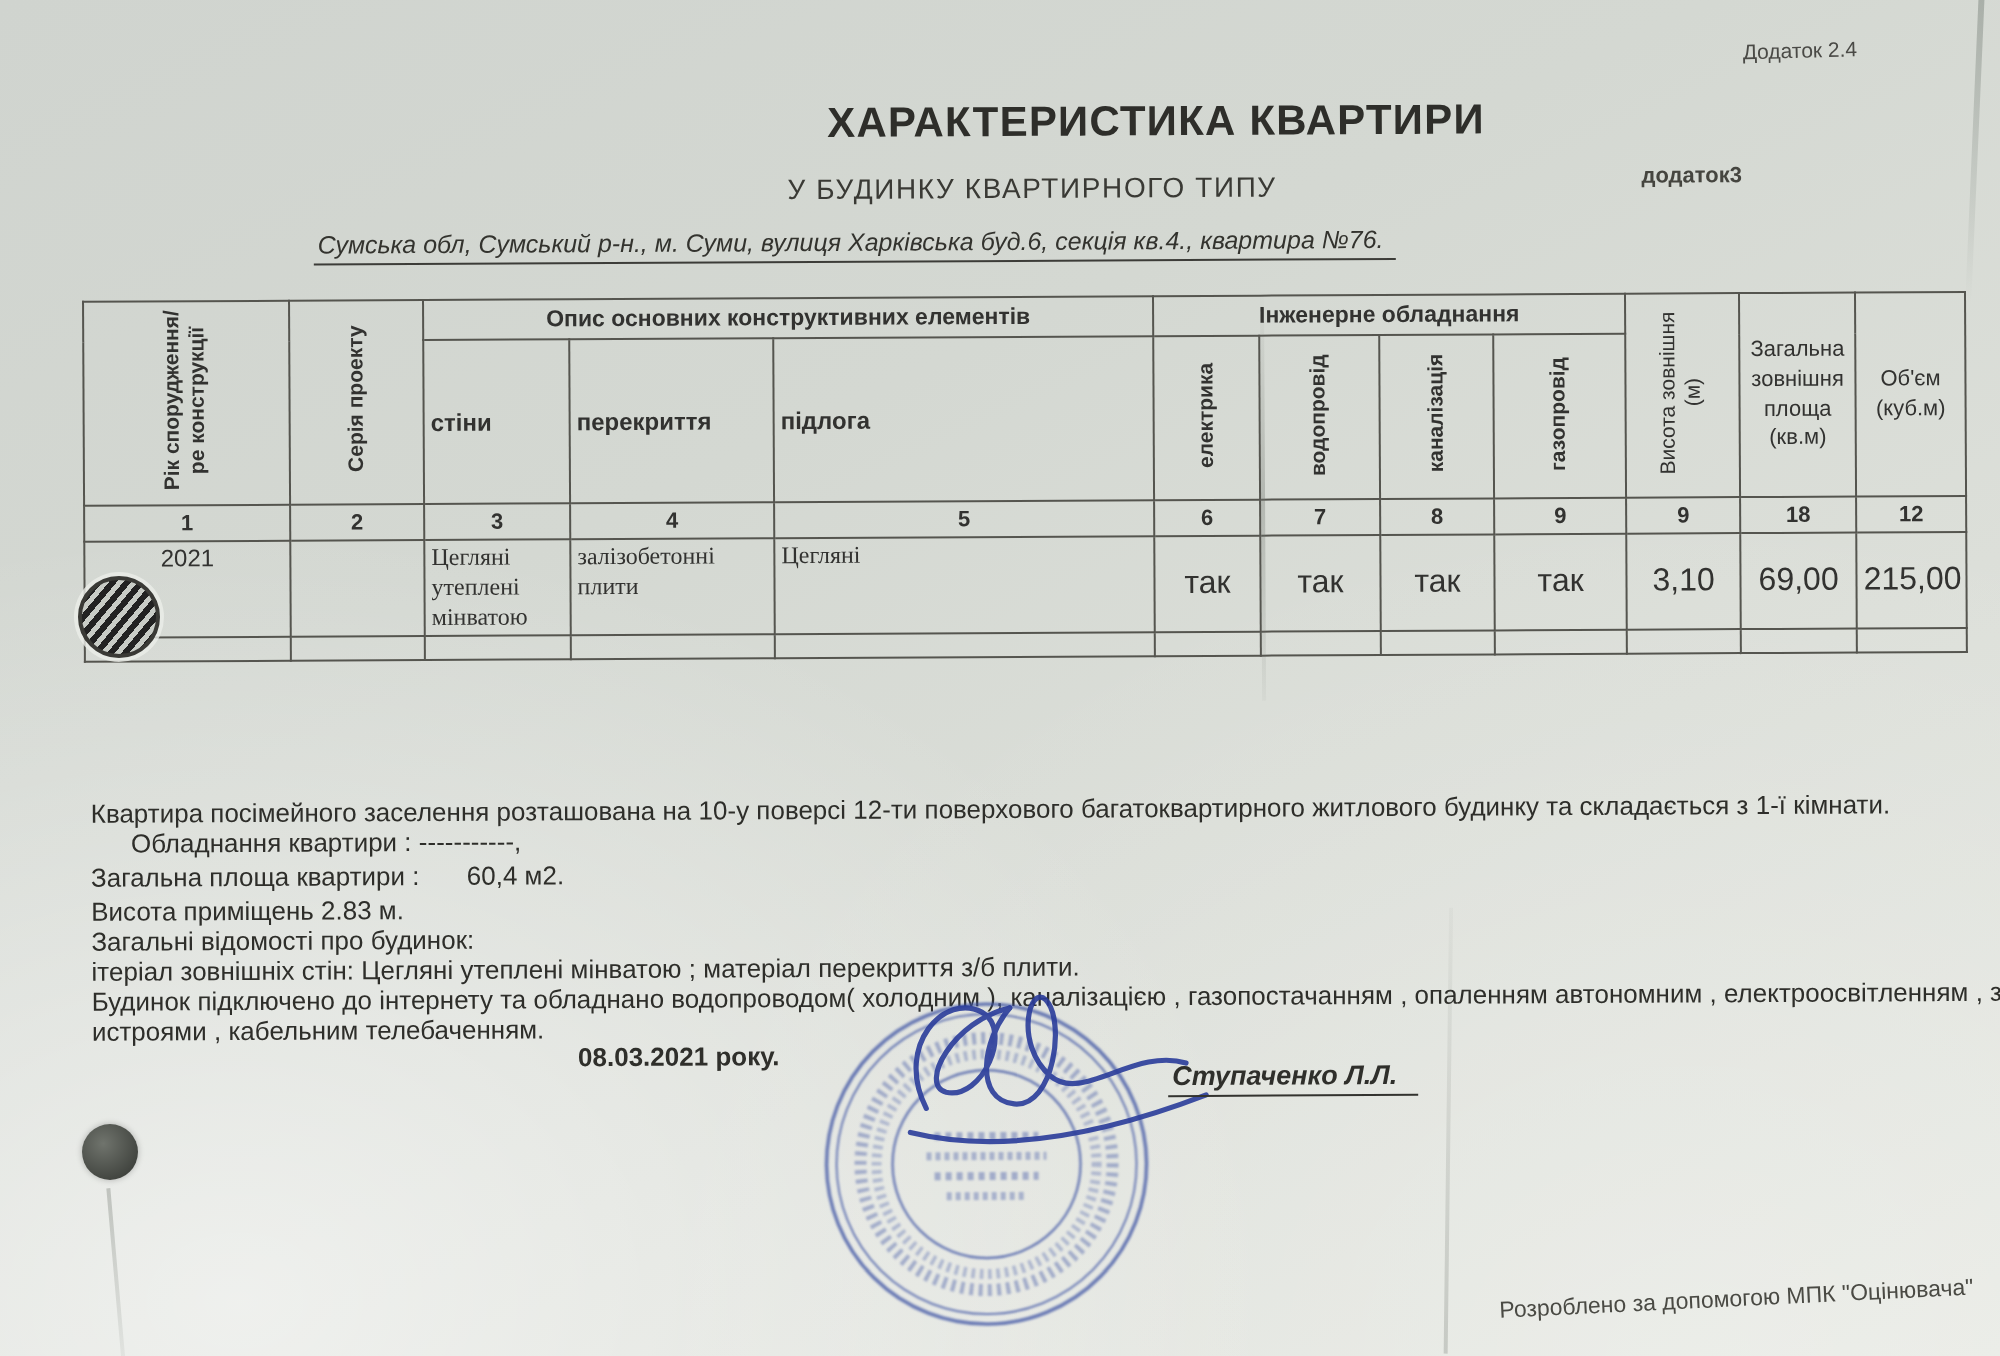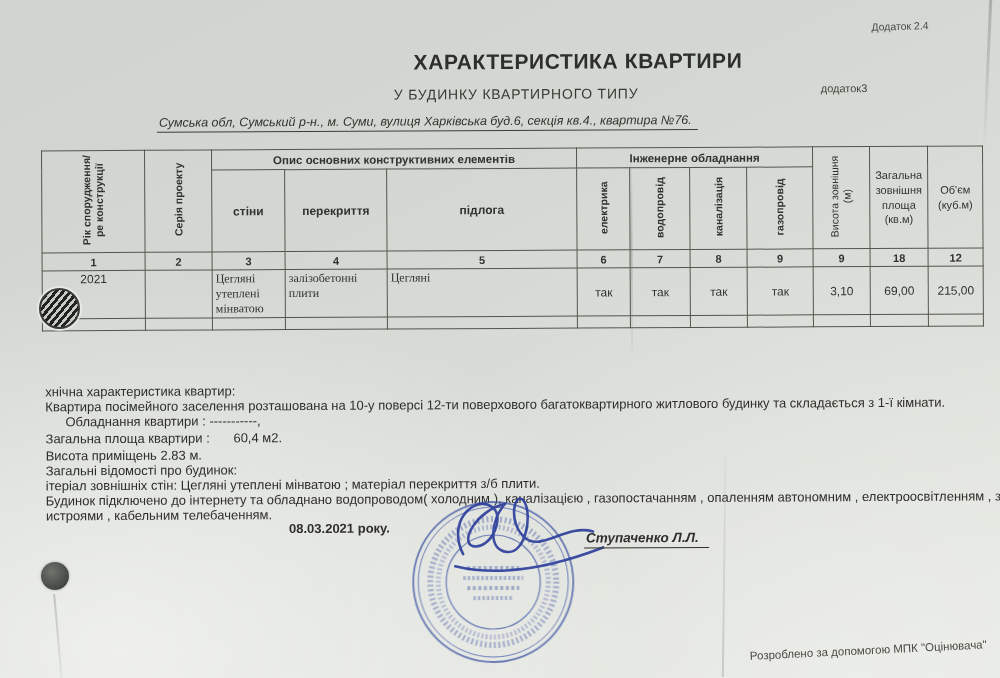--- a/index.html
+++ b/index.html
@@ -7,39 +7,39 @@
     position:relative;width:1000px;height:678px;overflow:hidden;
     font-family:"Liberation Sans",sans-serif;color:#33332f;
     background:
       radial-gradient(ellipse at 12% 96%, rgba(255,255,255,.55), rgba(255,255,255,0) 42%),
       radial-gradient(ellipse at 85% 100%, rgba(255,255,255,.25), rgba(255,255,255,0) 45%),
       linear-gradient(155deg,#d0d4cf 0%,#d4d8d2 35%,#dcdfd9 65%,#e7e9e3 100%);
   }
   .doc{position:absolute;inset:0;transform:rotate(-0.3deg);transform-origin:50% 50%;}
 
   .appendix-top{position:absolute;left:873px;top:22px;font-size:10.5px;color:#4a4a46;transform:rotate(-1.2deg);}
-  .appendix-sub{position:absolute;left:822px;top:84px;font-size:11px;color:#45453f;}
+  .appendix-sub{position:absolute;left:822px;top:84px;font-size:11px;color:#45453f;font-weight:bold;}
   .title{position:absolute;left:415px;top:50px;font-size:21px;font-weight:bold;letter-spacing:.6px;color:#2e2e2a;}
   .subtitle{position:absolute;left:395px;top:86px;font-size:14px;letter-spacing:.8px;color:#3a3a35;}
   .address{position:absolute;left:158px;top:114px;font-size:12.5px;font-style:italic;color:#33332e;
            border-bottom:1px solid #3c3c38;padding:0 6px 2px 2px;}
 
   table.chars{position:absolute;left:42px;top:148px;width:941px;border-collapse:collapse;table-layout:fixed;
               font-size:12px;color:#323230;}
   table.chars td{border:1px solid #55554f;padding:1px 3px;overflow:hidden;}
   td.grp{font-size:11.5px;font-weight:bold;text-align:center;height:17px;}
-  td.sub{font-size:12px;font-weight:bold;text-align:center;vertical-align:middle;}
+  td.sub{font-size:12px;font-weight:bold;vertical-align:middle;}
   td.num{font-size:11px;font-weight:bold;text-align:center;height:15px;padding:0;}
   td.v{text-align:center;vertical-align:middle;}
   .vtext{writing-mode:vertical-rl;transform:rotate(180deg);display:inline-block;
          font-size:10.5px;line-height:1.2;max-height:96px;}
   .vb{font-weight:bold;}
   td.hwrap{font-size:11px;text-align:center;vertical-align:middle;line-height:1.35;}
   td.dat-l{vertical-align:top;text-align:left;font-size:12px;line-height:1.25;font-family:Liberation Serif, serif;}
-  td.dat-c{vertical-align:middle;text-align:center;font-size:12px;}
+  td.dat-c{vertical-align:middle;text-align:center;font-size:16px;}
   td.dat-t{vertical-align:top;text-align:center;font-size:12px;font-weight:normal;}
   tr.hrow{height:82px;}
   tr.drow{height:45px;}
   tr.erow{height:12px;}
 
   .note{position:absolute;left:45px;width:950px;font-size:13px;color:#2e2e2a;white-space:nowrap;}
   .note .b{font-weight:normal;margin-left:20px;}
   .sig-date{position:absolute;left:288px;top:520px;font-size:13px;font-weight:bold;color:#2f2f2b;}
   .sig-name{position:absolute;left:583px;top:531px;font-size:13.5px;font-weight:bold;font-style:italic;
             color:#2f2f2b;border-bottom:1.5px solid #33332f;padding:0 10px 2px 2px;}
@@ -147,21 +147,21 @@
             <td></td>
             <td></td>
             <td></td>
             <td></td>
             <td></td>
             <td></td>
       </tr>
     </tbody>
       </table>
 
-    <div class="note" style="top:382px"><span>хнічна характеристика квартир:</span><span class="b"></span><span></span></div>
+    <div class="note" style="top:382px"><span class="b"></span><span></span></div>
     <div class="note" style="top:397px"><span>Квартира посімейного заселення розташована на 10-у поверсі 12-ти поверхового багатоквартирного житлового будинку та складається з 1-ї кімнати.</span><span class="b"></span><span></span></div>
     <div class="note" style="top:412px"><span></span><span class="b">Обладнання квартири : </span><span>-----------,</span></div>
     <div class="note" style="top:429px"><span>Загальна площа квартири  : </span><span class="b">60,4 м2.</span><span></span></div>
     <div class="note" style="top:446px"><span>Висота приміщень 2.83 м.</span><span class="b"></span><span></span></div>
     <div class="note" style="top:461px"><span>Загальні відомості про будинок:</span><span class="b"></span><span></span></div>
     <div class="note" style="top:476px"><span>ітеріал зовнішніх стін: Цегляні утеплені мінватою ; матеріал перекриття з/б плити.</span><span class="b"></span><span></span></div>
     <div class="note" style="top:491px"><span>Будинок підключено до інтернету та обладнано водопроводом( холодним ), каналізацією , газопостачанням , опаленням автономним , електроосвітленням , замково-переговорними</span></div>
     <div class="note" style="top:506px"><span>истроями , кабельним телебаченням.</span><span class="b"></span><span></span></div>
 
     <div class="sig-date">08.03.2021 року.</div>

